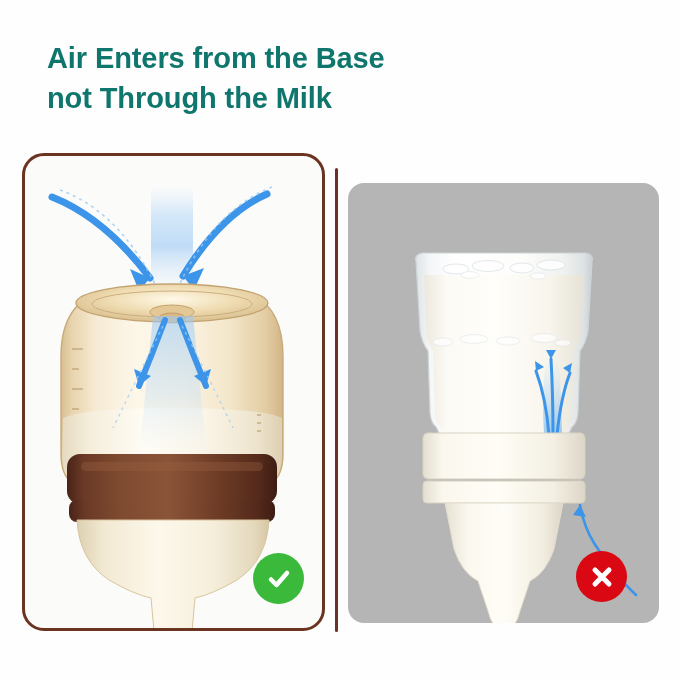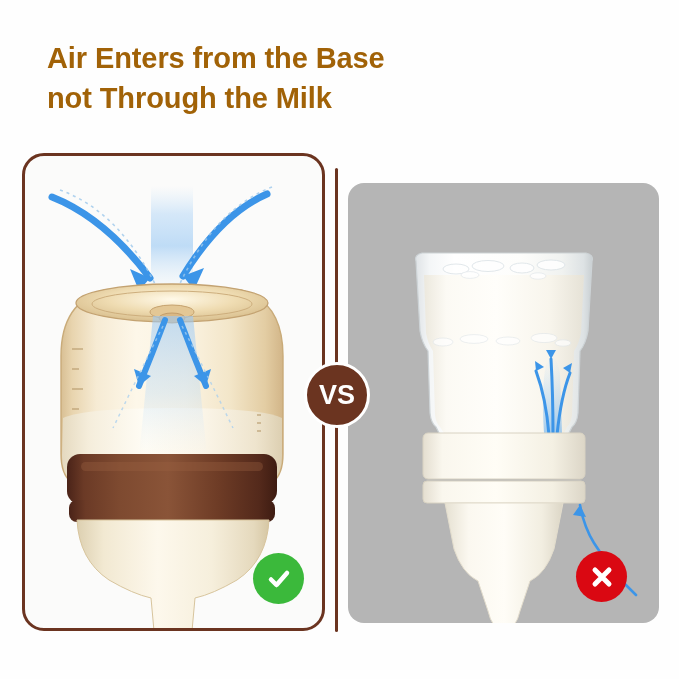--- a/index.html
+++ b/index.html
@@ -15,21 +15,21 @@
     overflow: hidden;
     font-family: "Liberation Sans", sans-serif;
   }
 
   
   #title {
     position: absolute;
     left: 47px;
     top: 38px;
     width: 560px;
-    color: #a16207;
+    color: #0f766e;
     font-size: 29px;
     font-weight: bold;
     line-height: 1.38;
     letter-spacing: -0.1px;
     white-space: pre-line;
   }
 
   
   #divider {
     position: absolute;
@@ -341,17 +341,14 @@
     </svg>
 
     
     <div id="badge-check" class="status-badge" style="left:228px; top:397px;">
       <svg width="30" height="30" viewBox="0 0 30 30">
         <path d="M7 15.5 L12.5 21 L23 9" fill="none" stroke="#ffffff" stroke-width="4.5" stroke-linecap="round" stroke-linejoin="round"></path>
       </svg>
     </div>
   </div>
 
-  <div id="vs-badge">
-    <span>VS</span>
-  </div>
 
 </div>
 
 </body></html>

